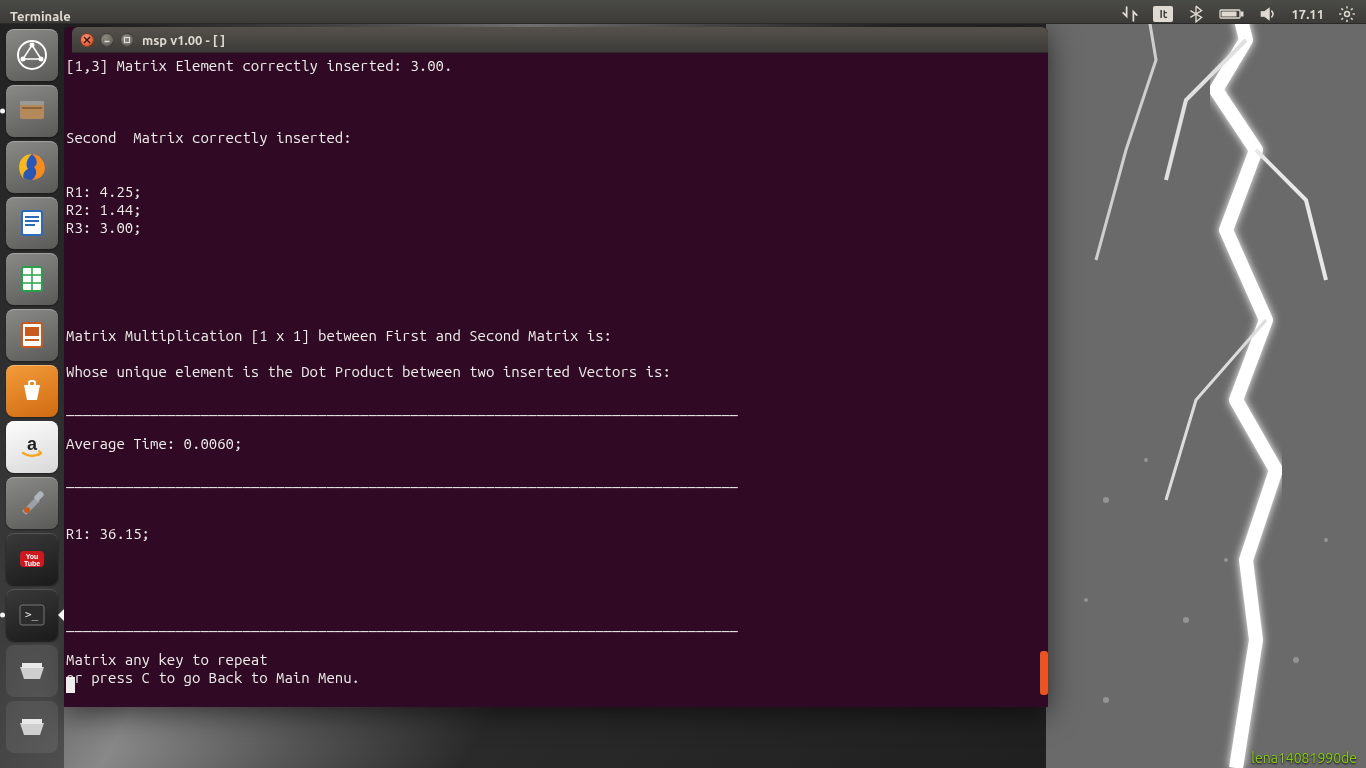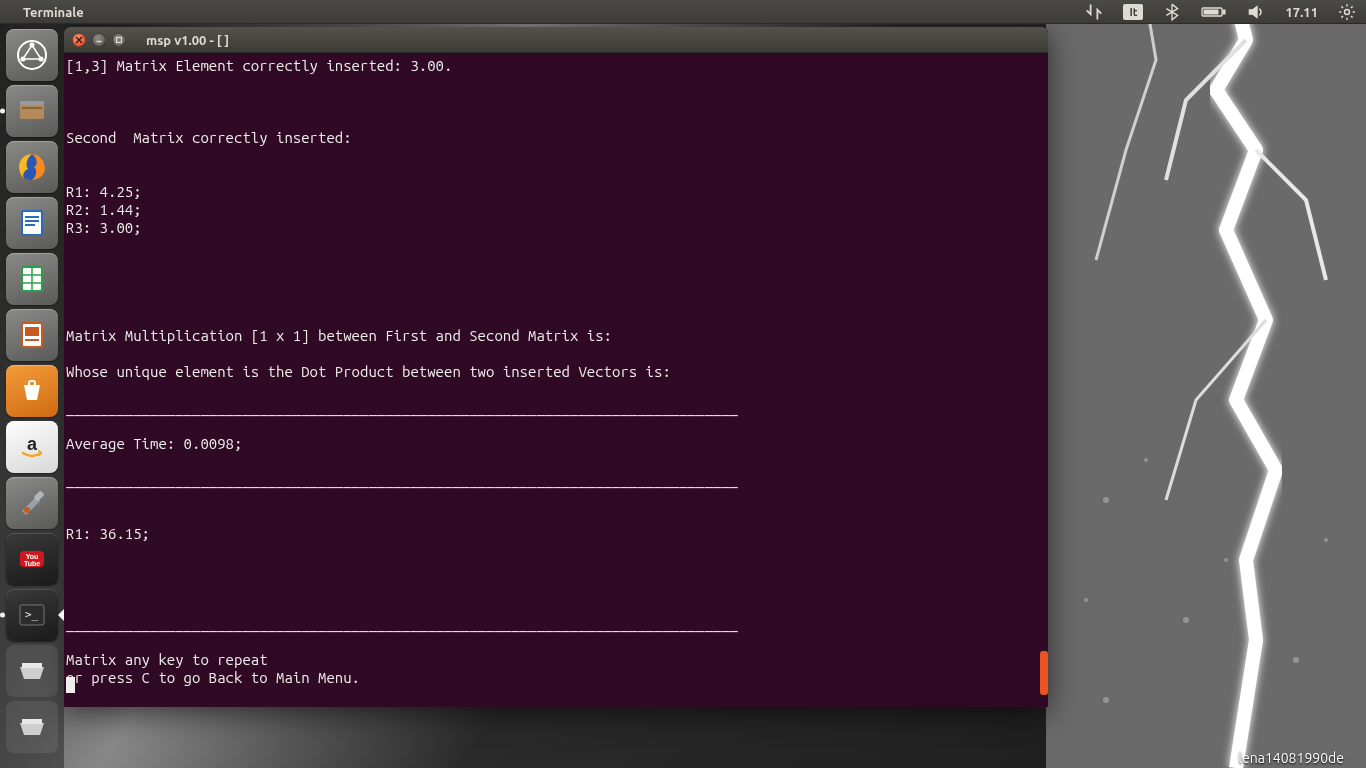--- a/index.html
+++ b/index.html
@@ -23,36 +23,35 @@
   }
 
   
   .top-panel {
     position: absolute;
     top: 0; left: 0; right: 0;
     height: 24px;
     background: linear-gradient(to bottom, #4a4a46 0%, #3c3b37 100%);
     color: #dfdbd2;
     display: flex;
-    align-items: center;
+    align-items: flex-end;
     font-size: 13px;
     font-weight: 500;
     z-index: 100;
     border-bottom: 1px solid #2a2a28;
-    padding-left: 13px;
   }
   .top-panel .app-menu-title {
     padding: 0 10px;
     font-weight: bold;
   }
   .top-panel .tray {
     margin-left: auto;
     display: flex;
     align-items: center;
-    gap: 20px;
+    gap: 14px;
     padding-right: 10px;
   }
   .tray-icon { display: inline-flex; align-items: center; justify-content: center; width: 18px; height: 18px; }
   .tray-icon svg { fill: #dfdbd2; stroke: #dfdbd2; }
   .kbd-ind {
     background: #dfdbd2; color: #3c3b37;
     width: 20px; height: 16px; border-radius: 2px;
     font-size: 11px; font-weight: bold;
     display: flex; align-items: center; justify-content: center;
   }
@@ -118,25 +117,26 @@
     flex-direction: column;
     overflow: hidden;
   }
   .titlebar {
     height: 26px;
     background: linear-gradient(to bottom, #55524c 0%, #3c3b37 100%);
     border-radius: 6px 6px 0 0;
     display: flex;
     align-items: center;
     padding: 0 8px;
-    gap: 20px;
+    gap: 8px;
     color: #dfdbd2;
     font-size: 13px;
     font-weight: bold;
     border-bottom: 1px solid #2a2a28;
+    margin-left: 8px;
   }
   .win-buttons { display: flex; gap: 6px; }
   .win-btn { width: 14px; height: 14px; border-radius: 50%; border: 1px solid rgba(0,0,0,.4); display:flex;align-items:center;justify-content:center;}
   .win-close { background: radial-gradient(circle at 35% 30%, #f79674, #d9461c); }
   .win-min, .win-max { background: radial-gradient(circle at 35% 30%, #8b8880, #5a574f); }
   .win-btn svg { width:8px;height:8px; }
   .term-body {
     flex: 1;
     padding: 4px 2px 2px 2px;
     font-family: "Ubuntu Mono","DejaVu Sans Mono",monospace;
@@ -159,22 +159,22 @@
     right: 0;
     bottom: 12px;
     width: 8px;
     height: 44px;
     background: #e95420;
     border-radius: 3px;
   }
 
   .watermark {
     position: absolute;
-    right: 22px; bottom: 2px;
-    color: #ffffff;
+    right: 9px; bottom: 2px;
+    color: #84cc16;
     font-size: 14px;
     z-index: 2;
     text-shadow: 0 1px 2px #000;
     text-align: right;
   }
 </style>
 </head>
 <body>
 
 <div class="wallpaper"></div>
@@ -382,21 +382,21 @@
 <span></span>
 <span></span>
 <span></span>
 <span></span>
 <span>Matrix Multiplication [1 x 1] between First and Second Matrix is:</span>
 <span></span>
 <span>Whose unique element is the Dot Product between two inserted Vectors is:</span>
 <span></span>
 <span>________________________________________________________________________________</span>
 <span></span>
-<span>Average Time: 0.0098;</span>
+<span>Average Time: 0.0060;</span>
 <span></span>
 <span>________________________________________________________________________________</span>
 <span></span>
 <span></span>
 <span>R1: 36.15;</span>
 <span></span>
 <span></span>
 <span></span>
 <span></span>
 <span>________________________________________________________________________________</span>

